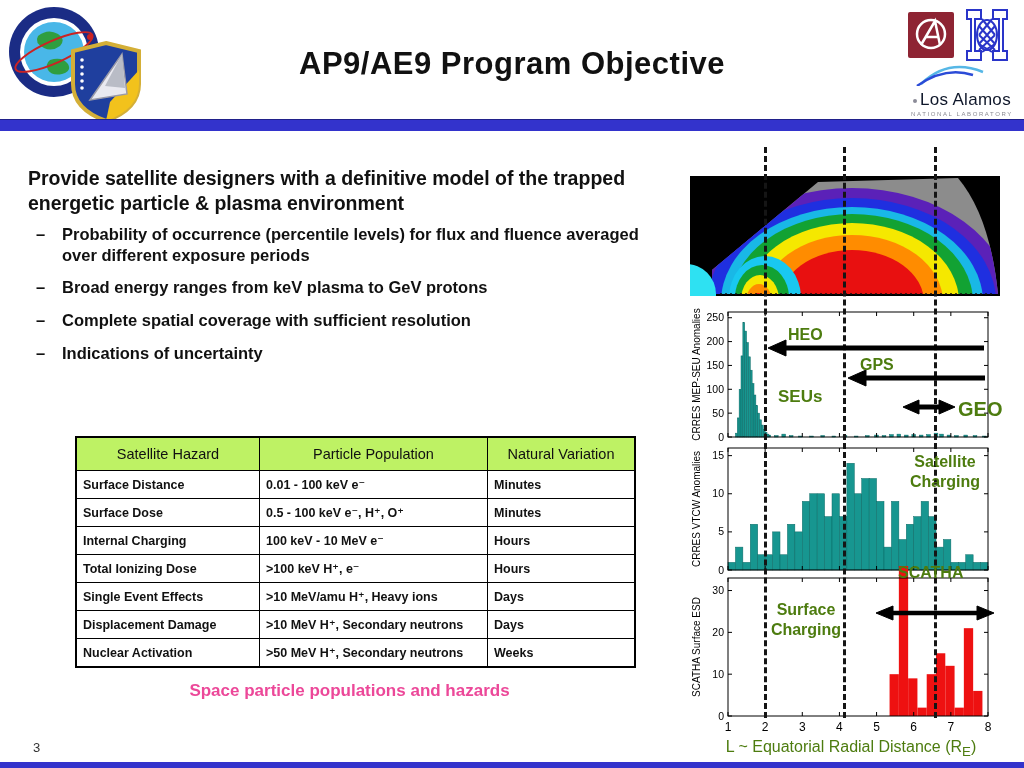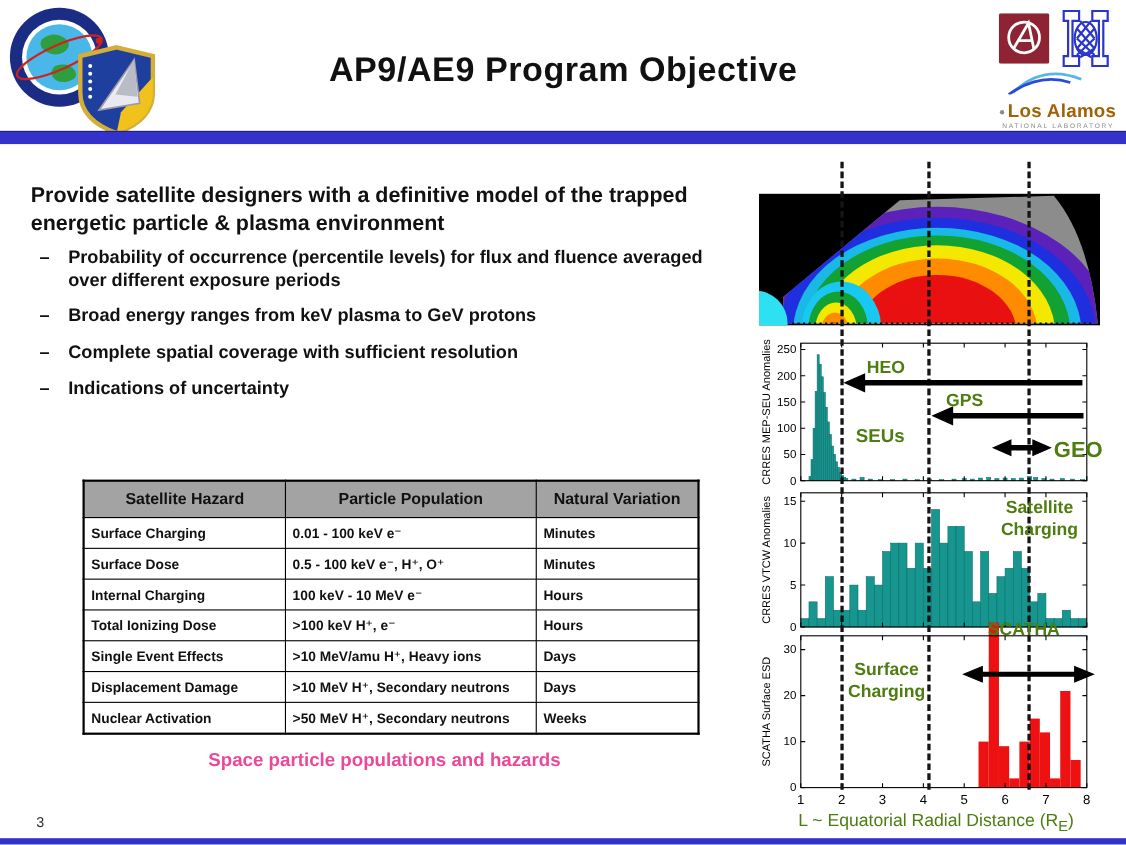--- a/index.html
+++ b/index.html
@@ -13,38 +13,38 @@
   .bottombar{left:0;top:762px;width:1024px;height:6px;background:#3333cc;}
 
   
   .heading{left:28px;top:166px;width:650px;font-size:19.5px;font-weight:bold;line-height:1.3;}
   .bullets{left:36px;top:224px;width:640px;list-style:none;margin:0;padding:0;}
   .bullets li{position:relative;font-size:16.5px;font-weight:bold;line-height:1.25;margin-bottom:12px;padding-left:26px;}
   .bullets .marker{position:absolute;left:0;top:0;font-weight:bold;}
 
   
   table.hazard{left:75px;top:436px;width:549px;border-collapse:collapse;border:2px solid #000;table-layout:fixed;}
-  table.hazard th{background:#a3a3a3;font-size:14.5px;font-weight:bold;height:30px;border:1.5px solid #000;text-align:center;}
+  table.hazard th{background:#bef264;font-size:14.5px;font-weight:normal;height:30px;border:1.5px solid #000;text-align:center;}
   table.hazard td{font-size:12.5px;font-weight:bold;height:27px;border:1.5px solid #000;padding:0 6px;white-space:nowrap;}
   .c1{width:180px;} .c2{width:225px;} .c3{width:144px;}
 
   .caption{left:75px;top:681px;width:549px;text-align:center;font-size:17px;font-weight:bold;color:#ec4899;}
   .pagenum{left:33px;top:740px;font-size:13px;color:#333;}
 
   
   svg.chart{left:690px;width:320px;z-index:2;}
   .vdash{position:absolute;top:147px;height:571px;width:0;border-left:3px dashed #151515;z-index:5;}
   .overlay{left:0;top:0;width:1024px;height:768px;z-index:6;pointer-events:none;}
   .ann{z-index:7;font-weight:bold;color:#4d7c0f;}
   .ann2{text-align:center;line-height:20px;}
   .xaxislabel{left:688px;top:738px;width:326px;text-align:center;font-size:16px;color:#4d7c0f;z-index:7;}
 
   
   .losalamos{left:903px;top:64px;width:118px;text-align:center;}
-  .la-name{font-size:17px;font-weight:bold;color:#a16207;letter-spacing:.3px;position:relative;}
+  .la-name{font-size:17px;font-weight:normal;color:#0f172a;letter-spacing:.3px;position:relative;}
   .la-dot{display:inline-block;width:4px;height:4px;border-radius:50%;background:#8b8b98;vertical-align:middle;margin-right:3px;}
   .la-sub{font-size:6px;color:#8a8a92;letter-spacing:1.6px;margin-top:1px;}
   .la-est{font-size:5px;color:#a0a0a8;letter-spacing:1px;margin-top:1px;}
 </style>
 </head>
 <body>
 
 <div class="slide">
 
   <svg class="abs" style="left:6px;top:4px" width="96" height="96" viewBox="0 0 96 96">
@@ -110,21 +110,21 @@
   <table class="abs hazard">
     <thead>
       <tr>
         <th class="c1">Satellite Hazard</th>
         <th class="c2">Particle Population</th>
         <th class="c3">Natural Variation</th>
       </tr>
     </thead>
     <tbody>
       <tr>
-          <td>Surface Charging</td>
+          <td>Surface Distance</td>
           <td>0.01 - 100 keV e⁻</td>
           <td>Minutes</td>
         </tr>
       <tr>
           <td>Surface Dose</td>
           <td>0.5 - 100 keV e⁻, H⁺, O⁺</td>
           <td>Minutes</td>
         </tr>
       <tr>
           <td>Internal Charging</td>

